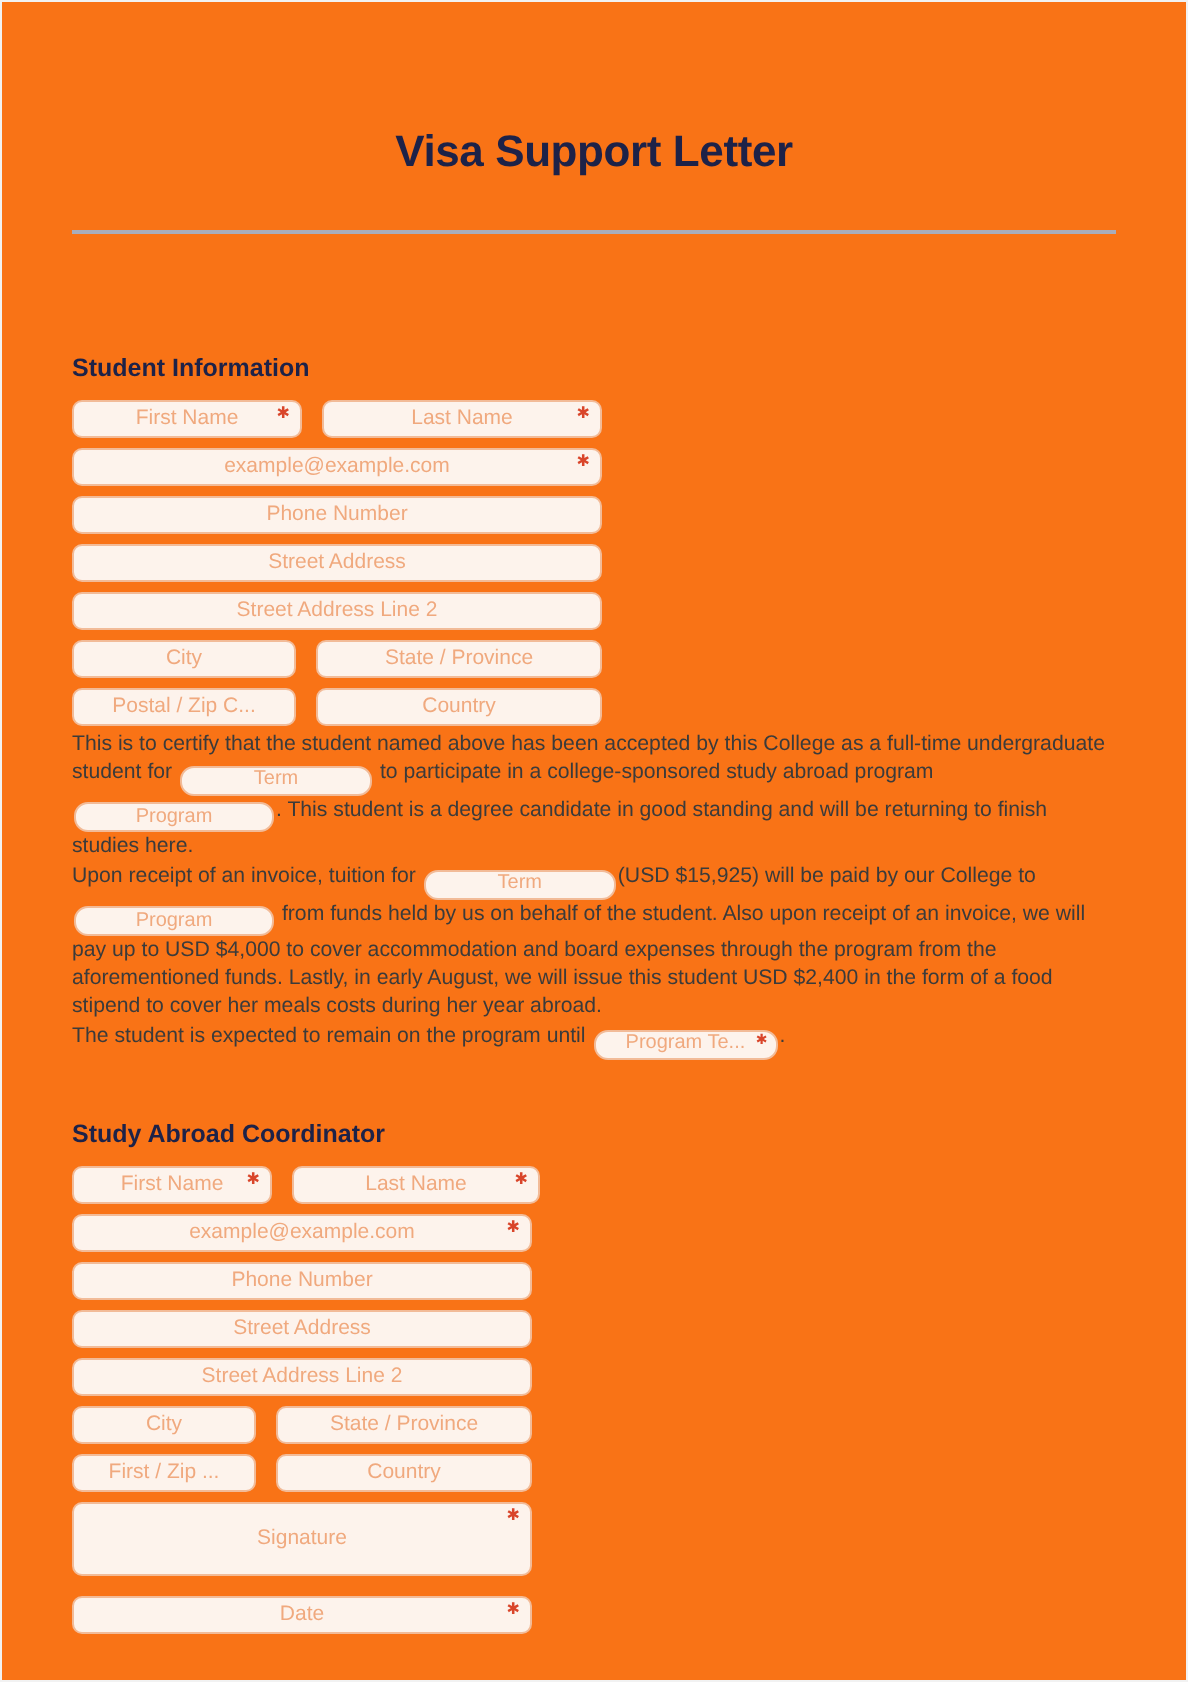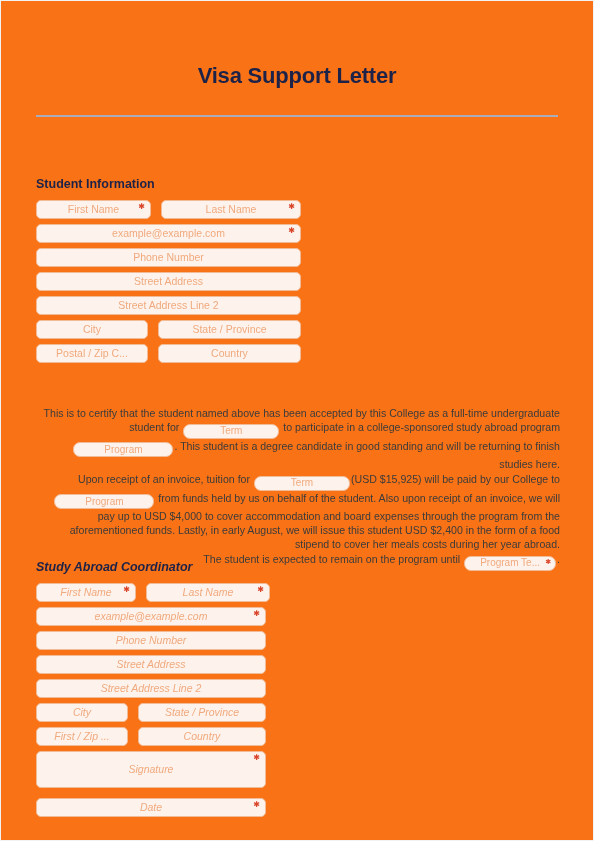--- a/index.html
+++ b/index.html
@@ -40,21 +40,21 @@
   .section{
     padding:0 35px;
   }
   .section-heading{
     font-size:12.5px;
     font-weight:bold;
     color:#1d2248;
     margin:0;
   }
   #student-section{position:absolute;left:0;top:176px;width:476px;box-sizing:border-box;}
-  #coordinator-section{position:absolute;left:0;top:559px;width:508px;box-sizing:border-box;font-style:italic;}
+  #coordinator-section{position:absolute;left:0;top:559px;width:508px;box-sizing:border-box;}
 
   .field-rows{margin-top:9px;}
   .row{
     display:flex;
     margin-bottom:5px;
   }
 
   
   .fld{
     position:relative;
@@ -105,22 +105,21 @@
   }
 
   
   .body-copy{
     position:absolute;
     left:35px;
     width:524px;
     font-size:10.6px;
     line-height:14.2px;
     color:#3b3b3b;
-    text-align:right;
-    margin-top:41px;
+    text-align:left;
   }
   #para-1{top:364px;}
   #para-2{top:430px;}
   #para-3{top:510px;}
 
   
   .inline-fld{
     display:inline-flex;
     position:relative;
     align-items:center;

